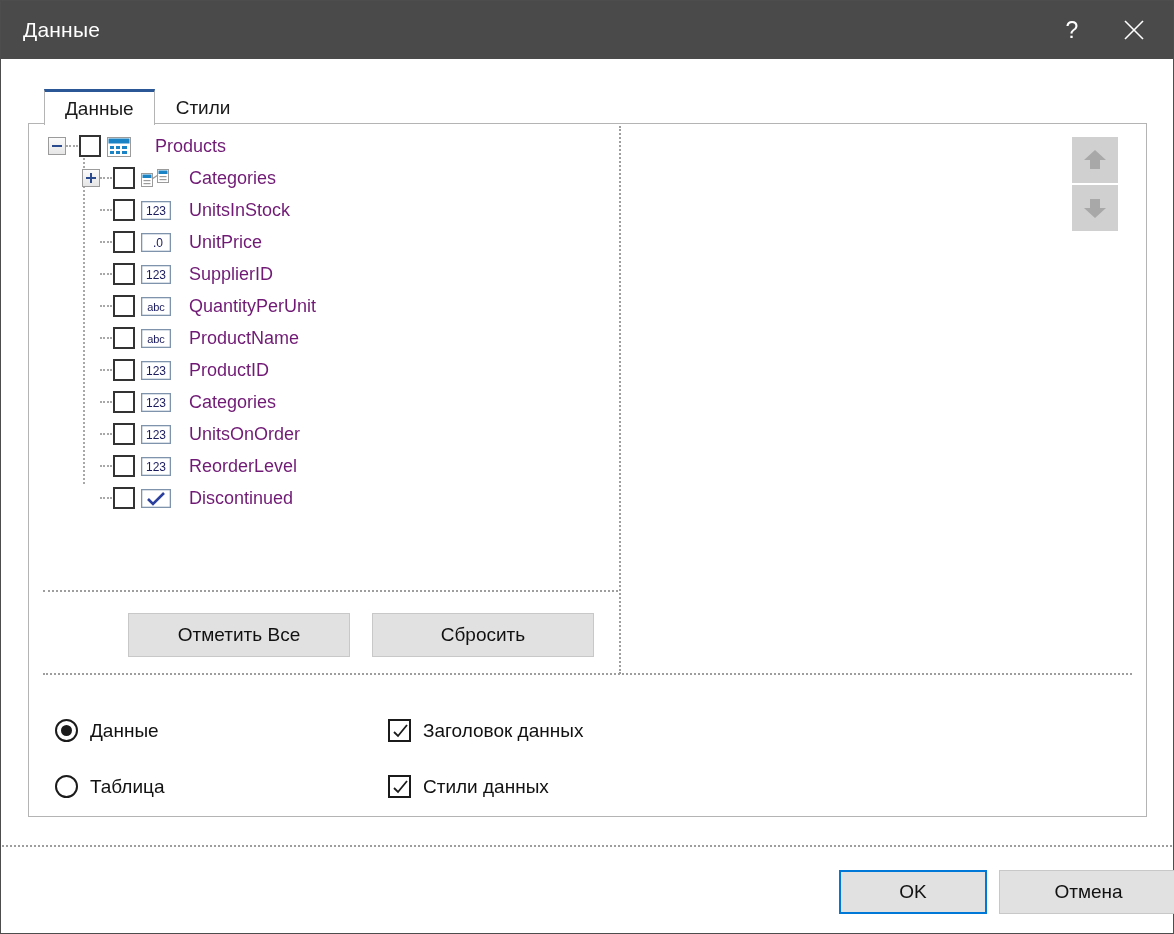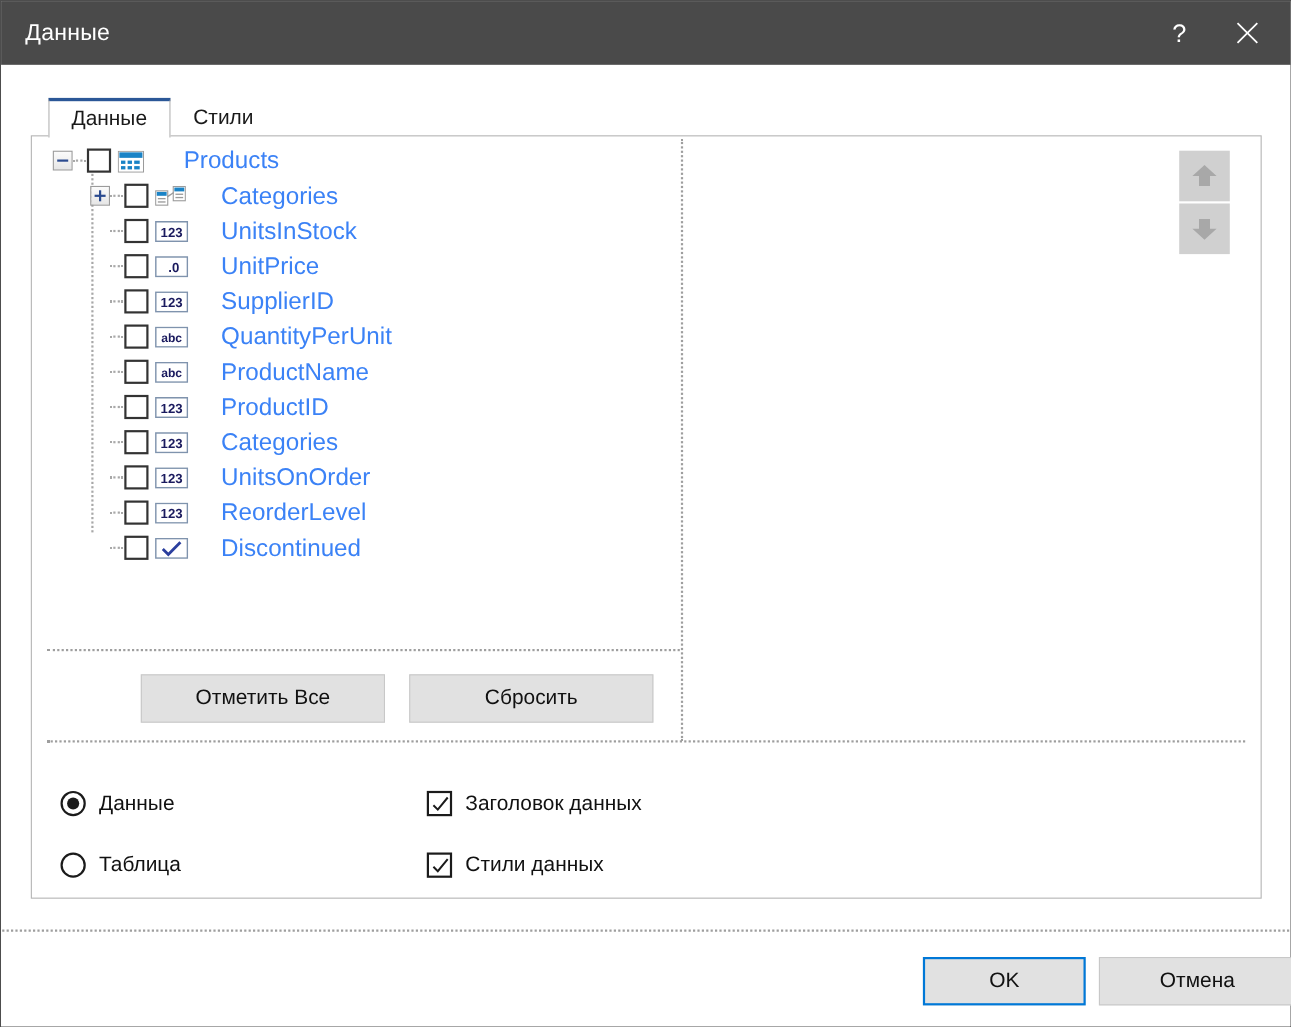--- a/index.html
+++ b/index.html
@@ -171,27 +171,26 @@
     background: #ffffff;
     flex: 0 0 auto;
     margin-left: 1px;
     cursor: default;
   }
   .tree-icon {
     width: 36px; height: 18px;
     margin-left: 6px;
     flex: 0 0 auto;
     position: relative;
-    font-weight: bold;
   }
   .tree-icon svg { display: block; }
   .tree-label {
-    margin-left: 24px;
-    font-size: 22px;
-    color: #3b82f6;
+    margin-left: 12px;
+    font-size: 18px;
+    color: #701a75;
     line-height: 1;
   }
   
   .vline {
     position: absolute;
     left: 40px;
     top: 16px;
     width: 0;
     height: 338px;
     border-left: 2px dotted #a8a8a8;

